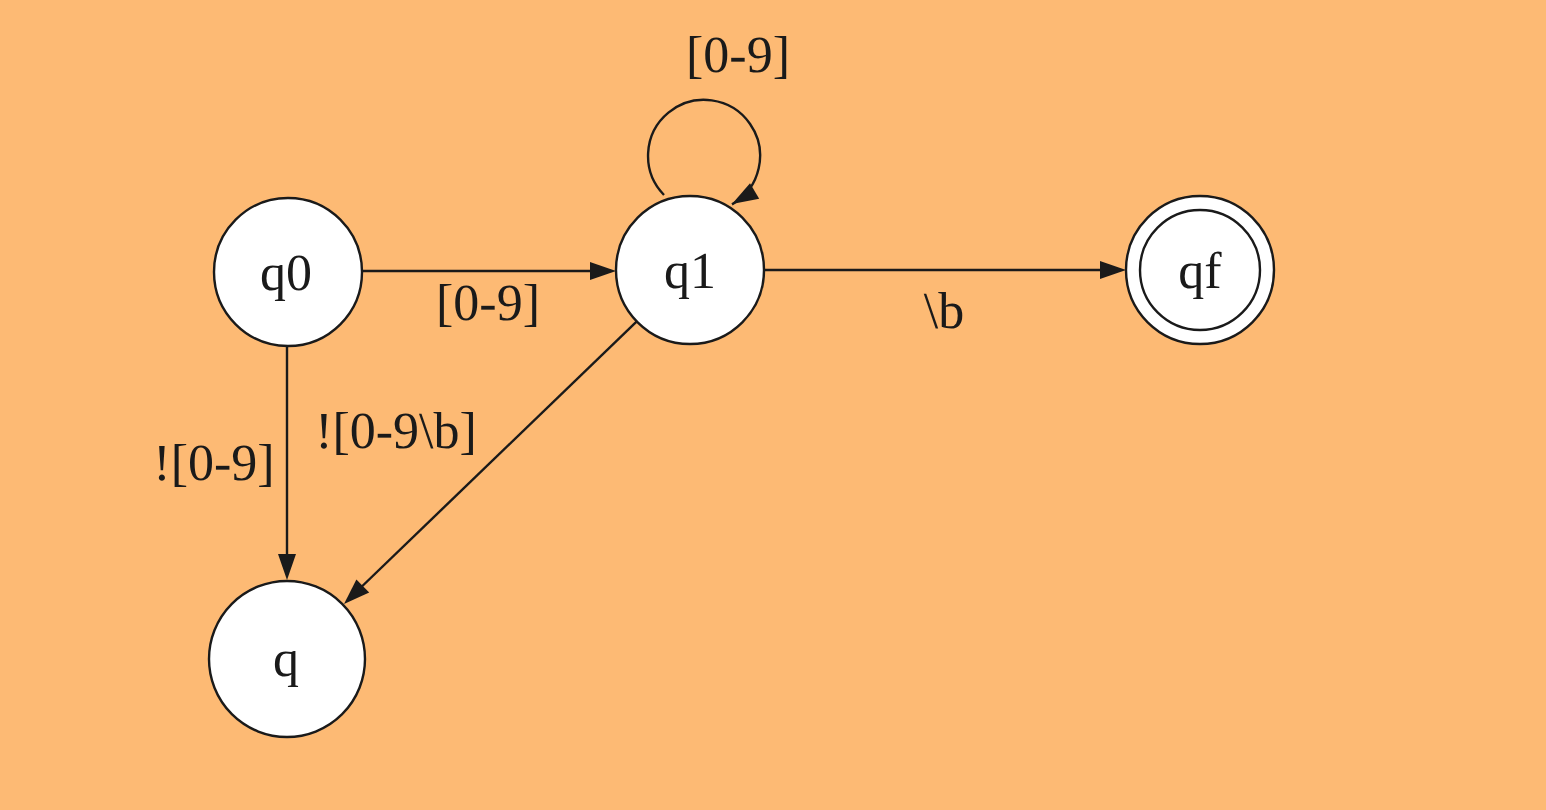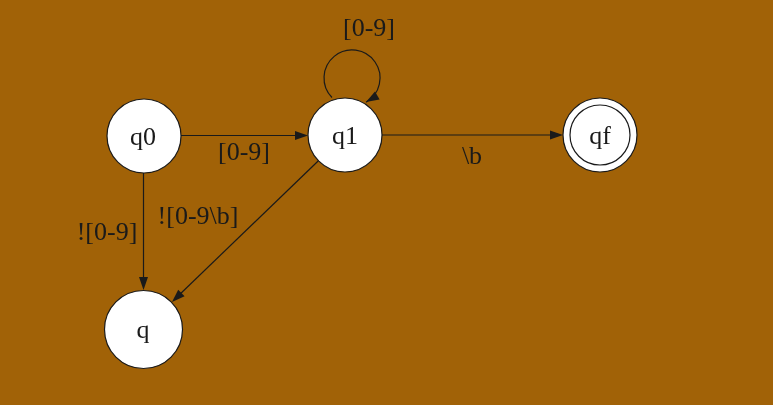--- a/index.html
+++ b/index.html
@@ -5,21 +5,21 @@
   <style>
     html, body {
       margin: 0;
       padding: 0;
       background: #ffffff;
     }
     .canvas-wrap {
       position: relative;
       width: 773px;
       height: 405px;
-      background: #a16207;
+      background: #fdba74;
       overflow: hidden;
       font-family: "Liberation Serif", "DejaVu Serif", serif;
     }
     svg text {
       font-family: "Liberation Serif", "DejaVu Serif", serif;
       font-size: 26px;
       fill: #1a1a1a;
     }
     svg .state-circle {
       fill: #ffffff;

